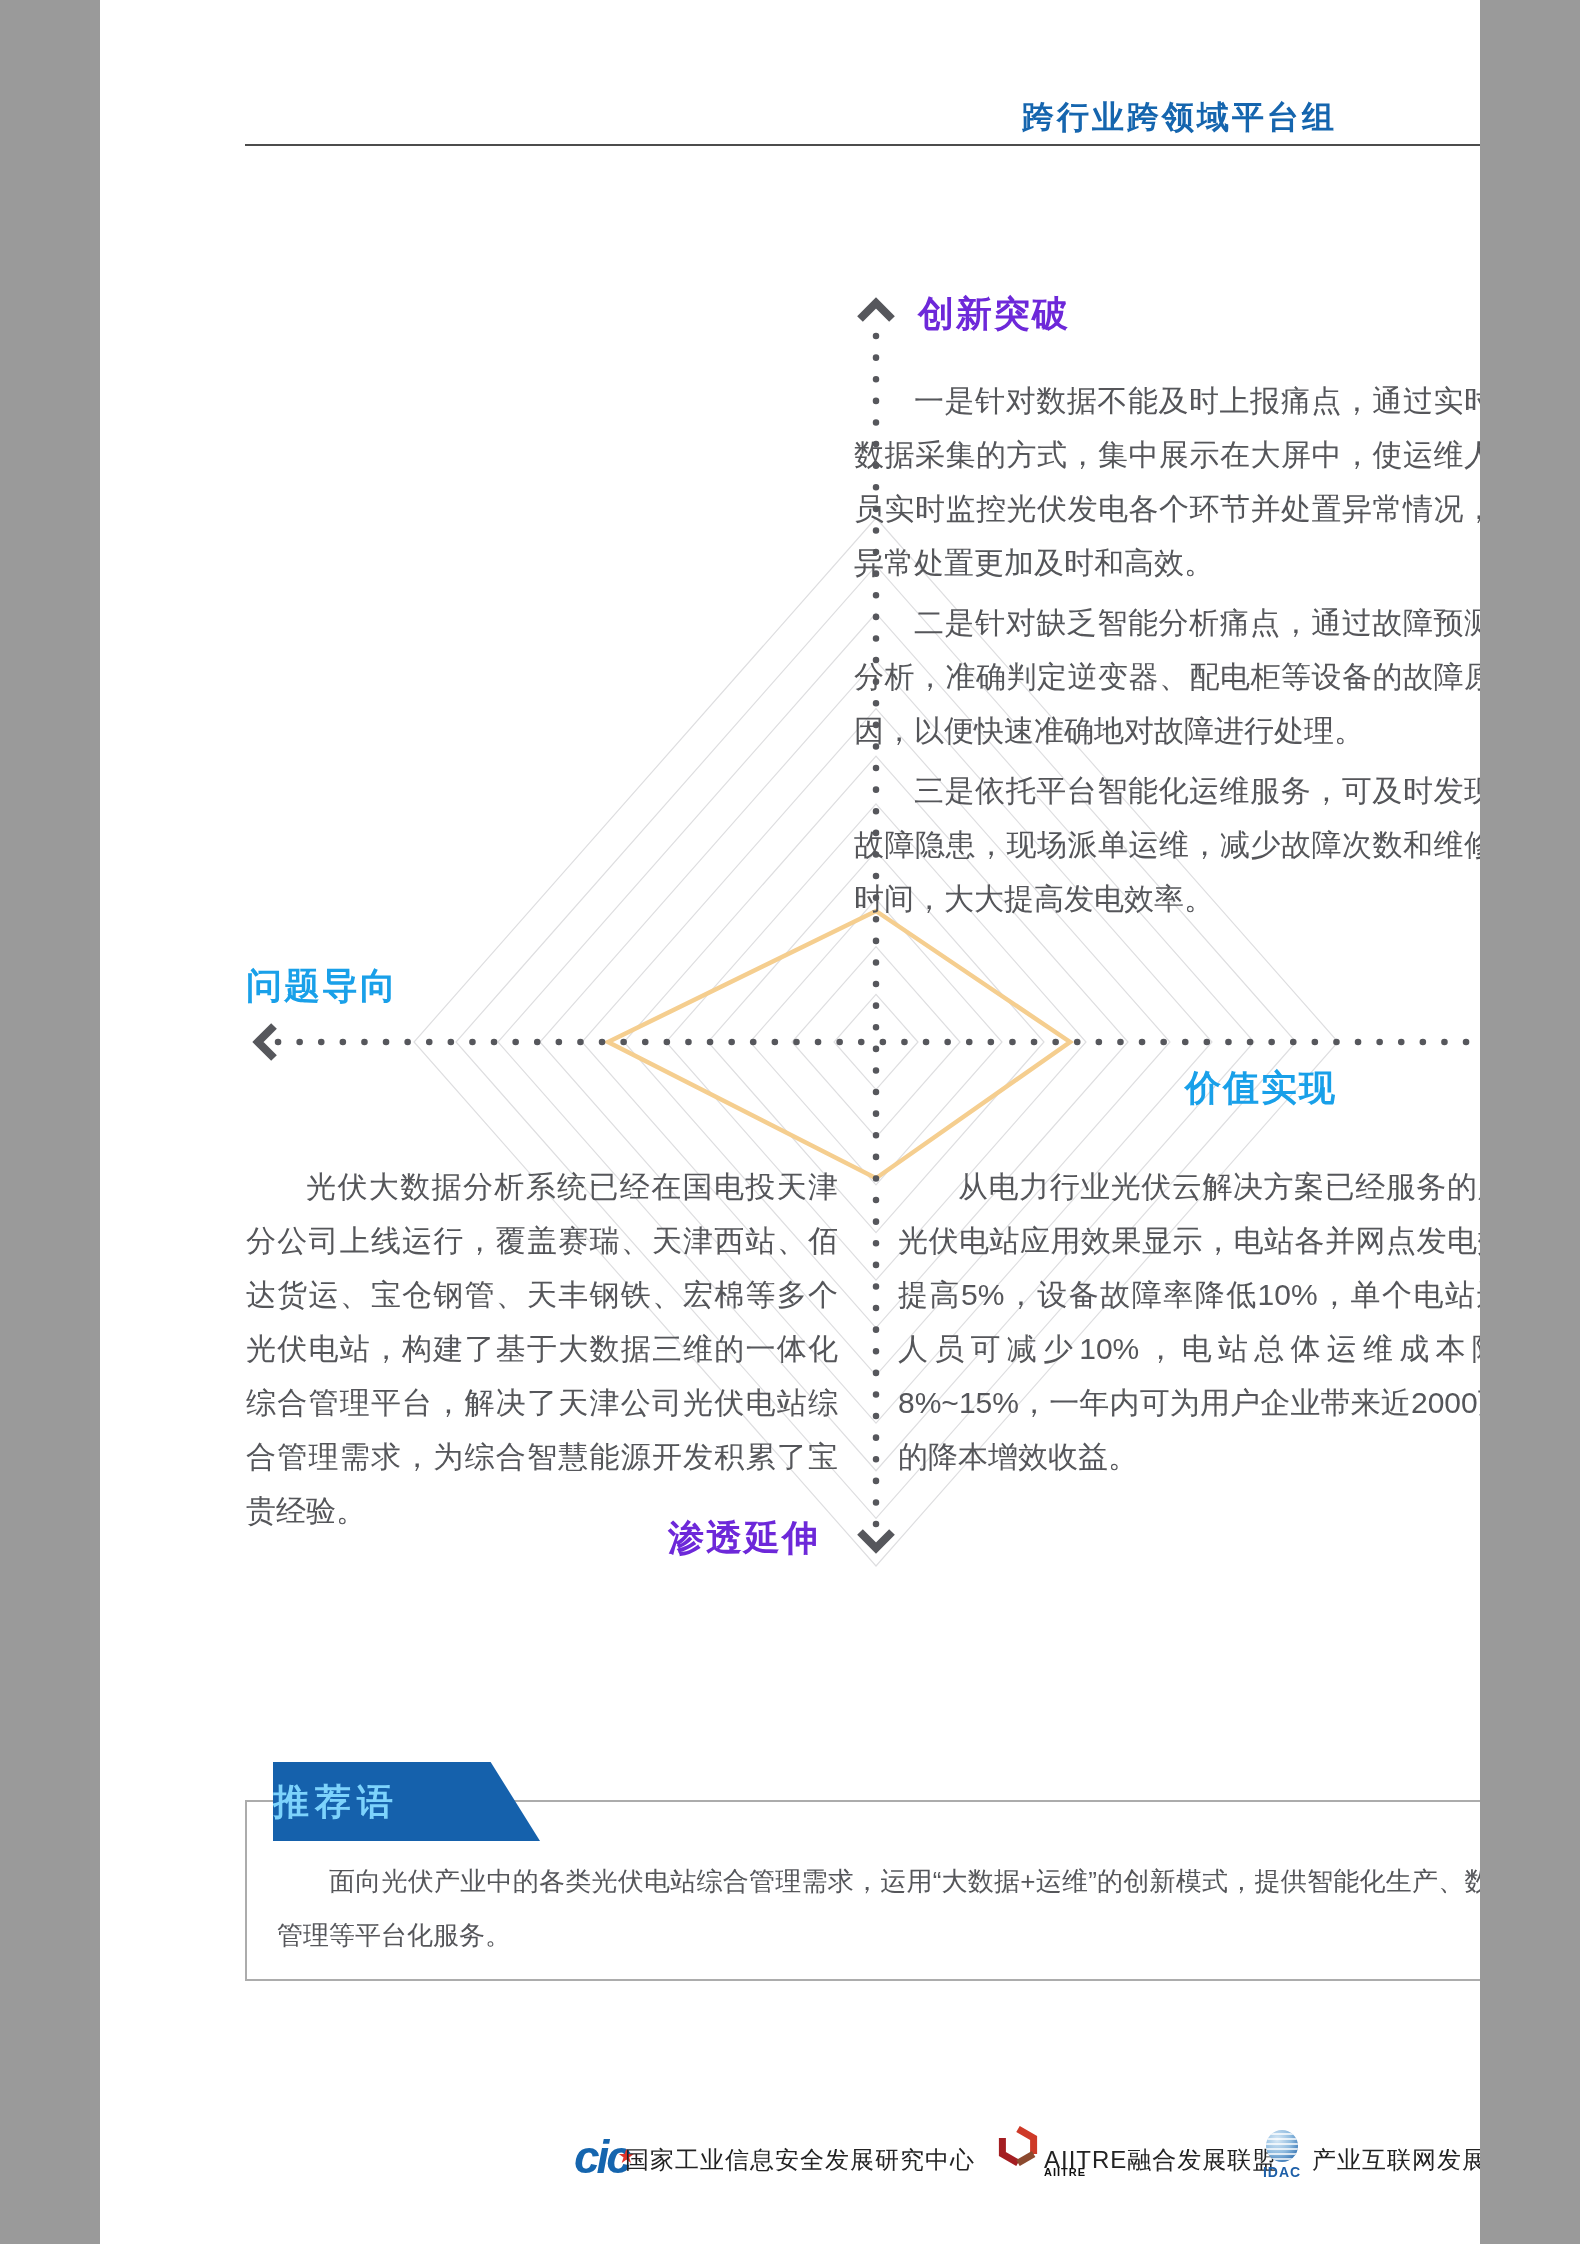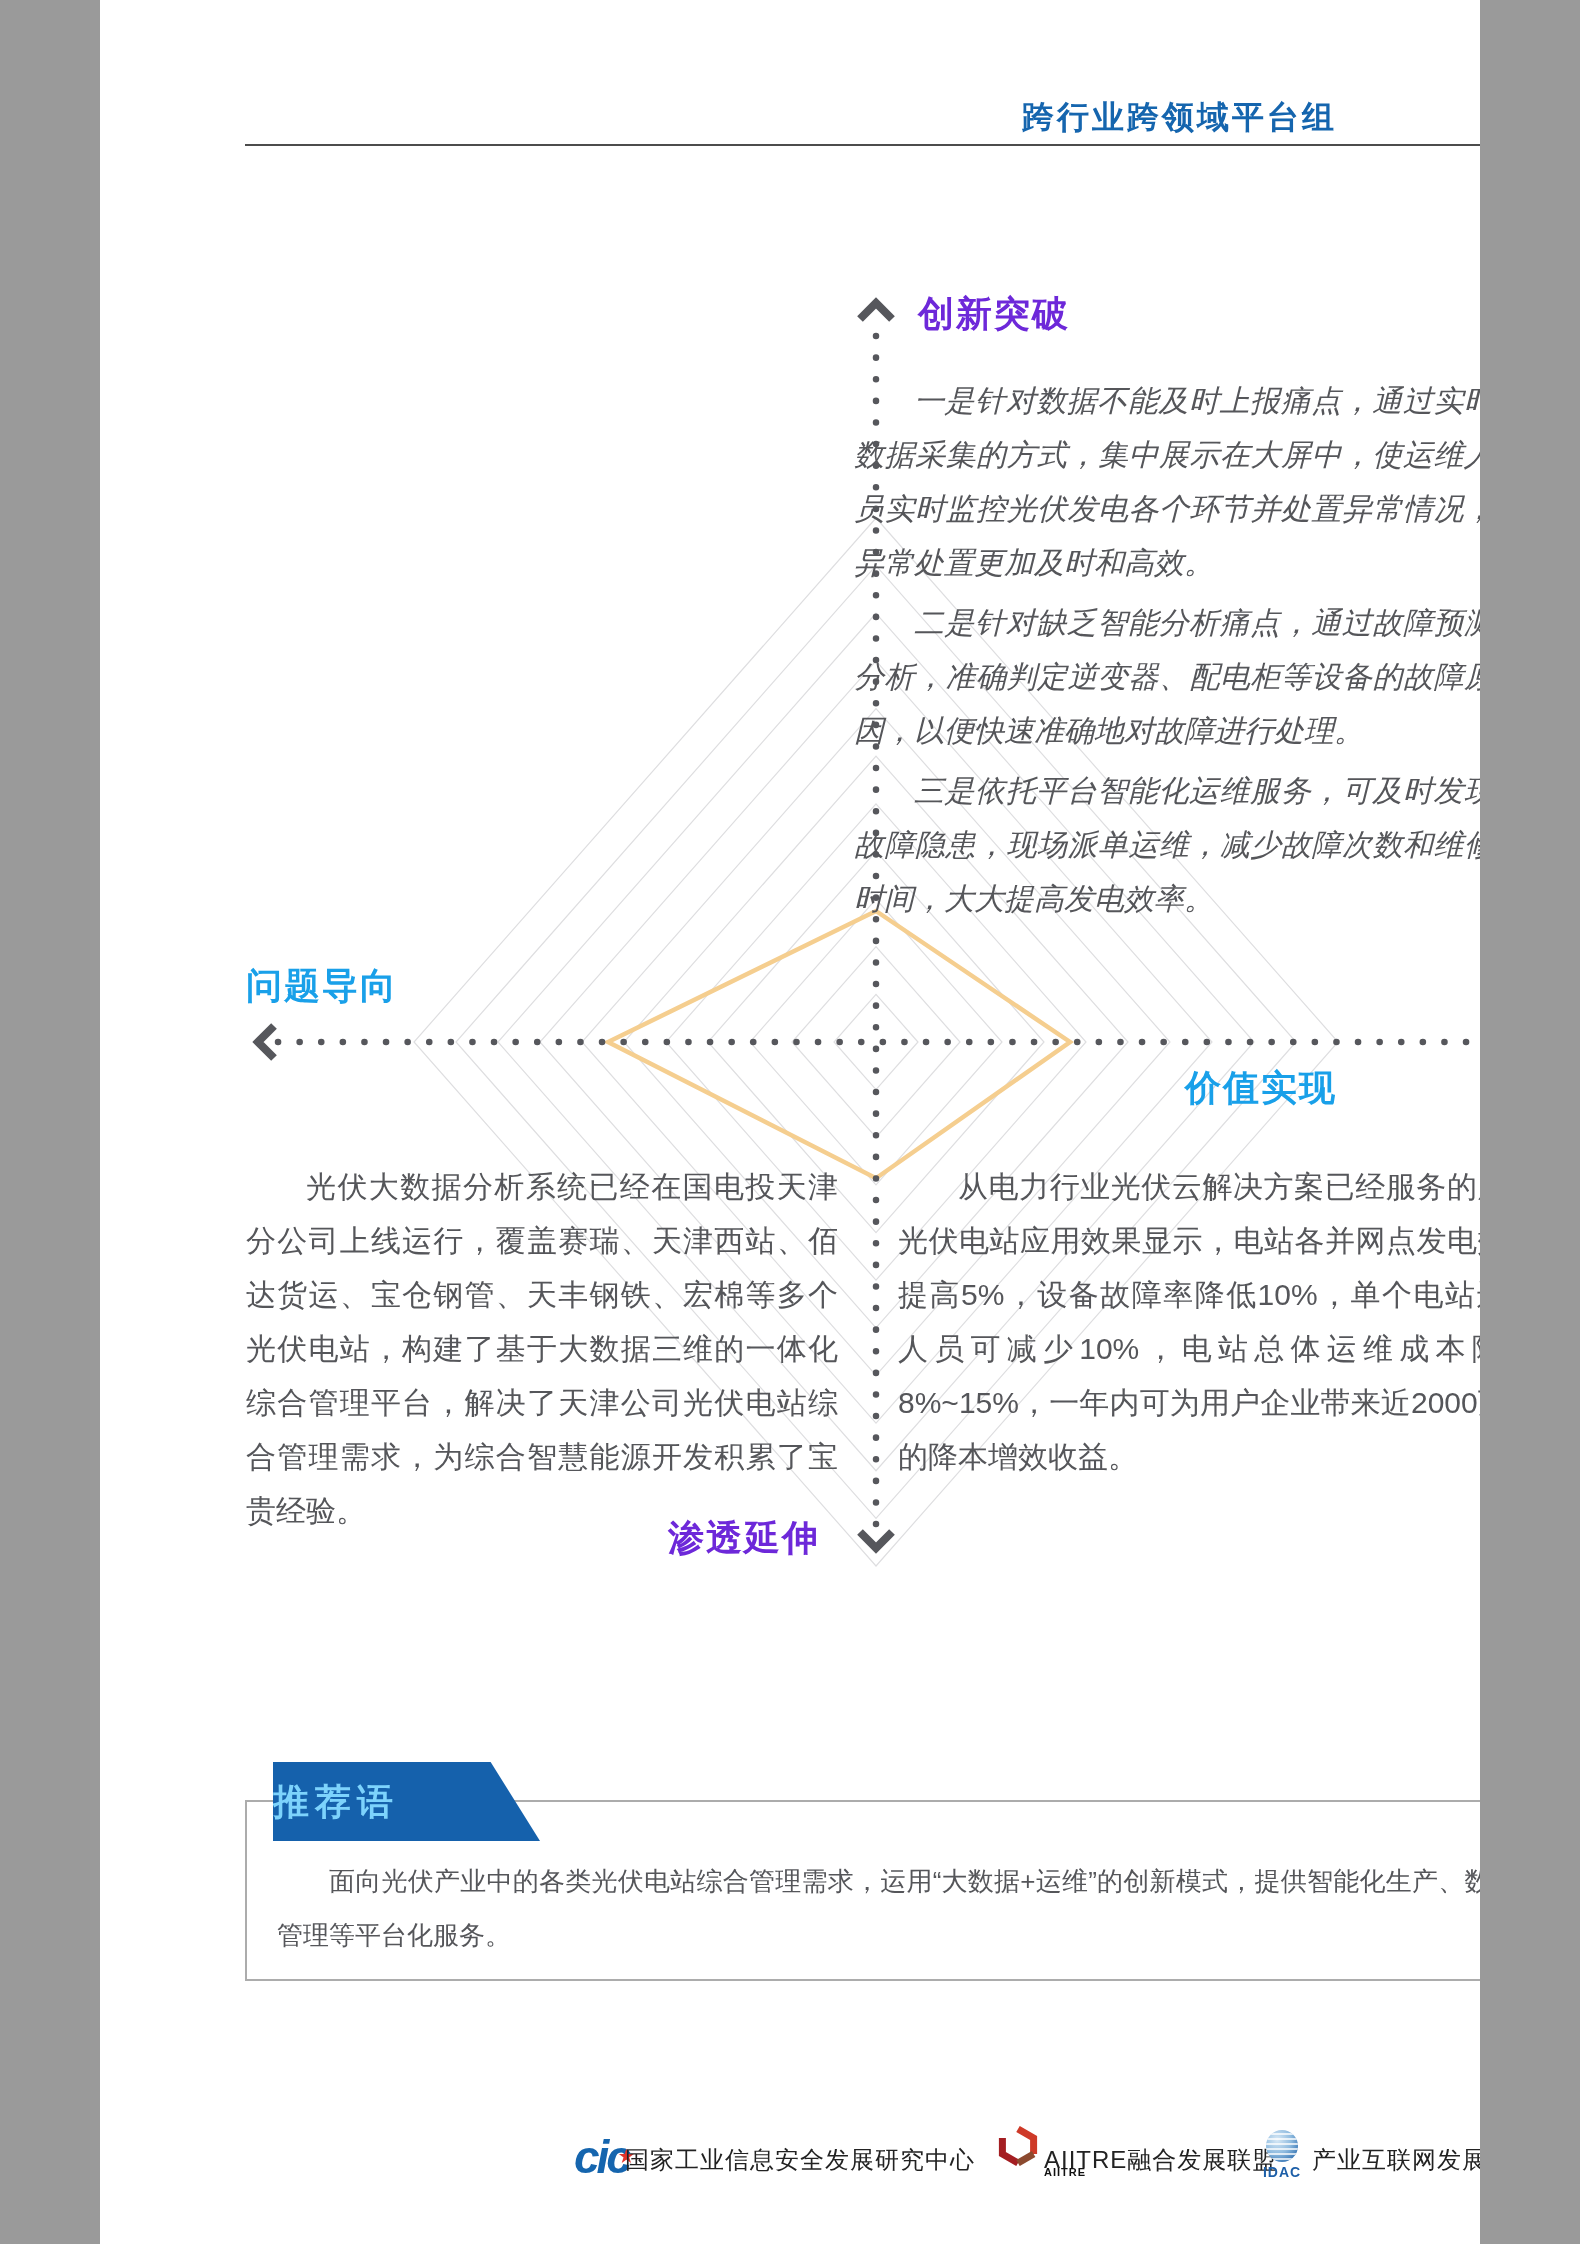--- a/index.html
+++ b/index.html
@@ -30,21 +30,21 @@
   .label-left{left:146px;top:962px;}
   .label-right{right:143px;top:1064px;}
   .label-bottom{left:568px;top:1514px;}
   
   .qtext{
     font-size:30px;line-height:54px;color:#55565A;
     text-align:justify;
   }
   .qtext p{margin:0 0 6px 0;text-indent:2em;}
   .q-tl{left:146px;top:374px;width:592px;}
-  .q-tr{left:754px;top:374px;width:640px;font-style:italic;}
+  .q-tr{left:754px;top:374px;width:640px;}
   .q-bl{left:146px;top:1160px;width:592px;}
   .q-br{left:798px;top:1160px;width:640px;}
   
   .rec-box{
     left:145px;top:1800px;width:1330px;height:181px;
     border:2px solid #ACACAC;background:#fff;box-sizing:border-box;
   }
   .rec-text{
     margin:52px 30px 0 30px;
     font-size:26px;line-height:54px;color:#55565A;

